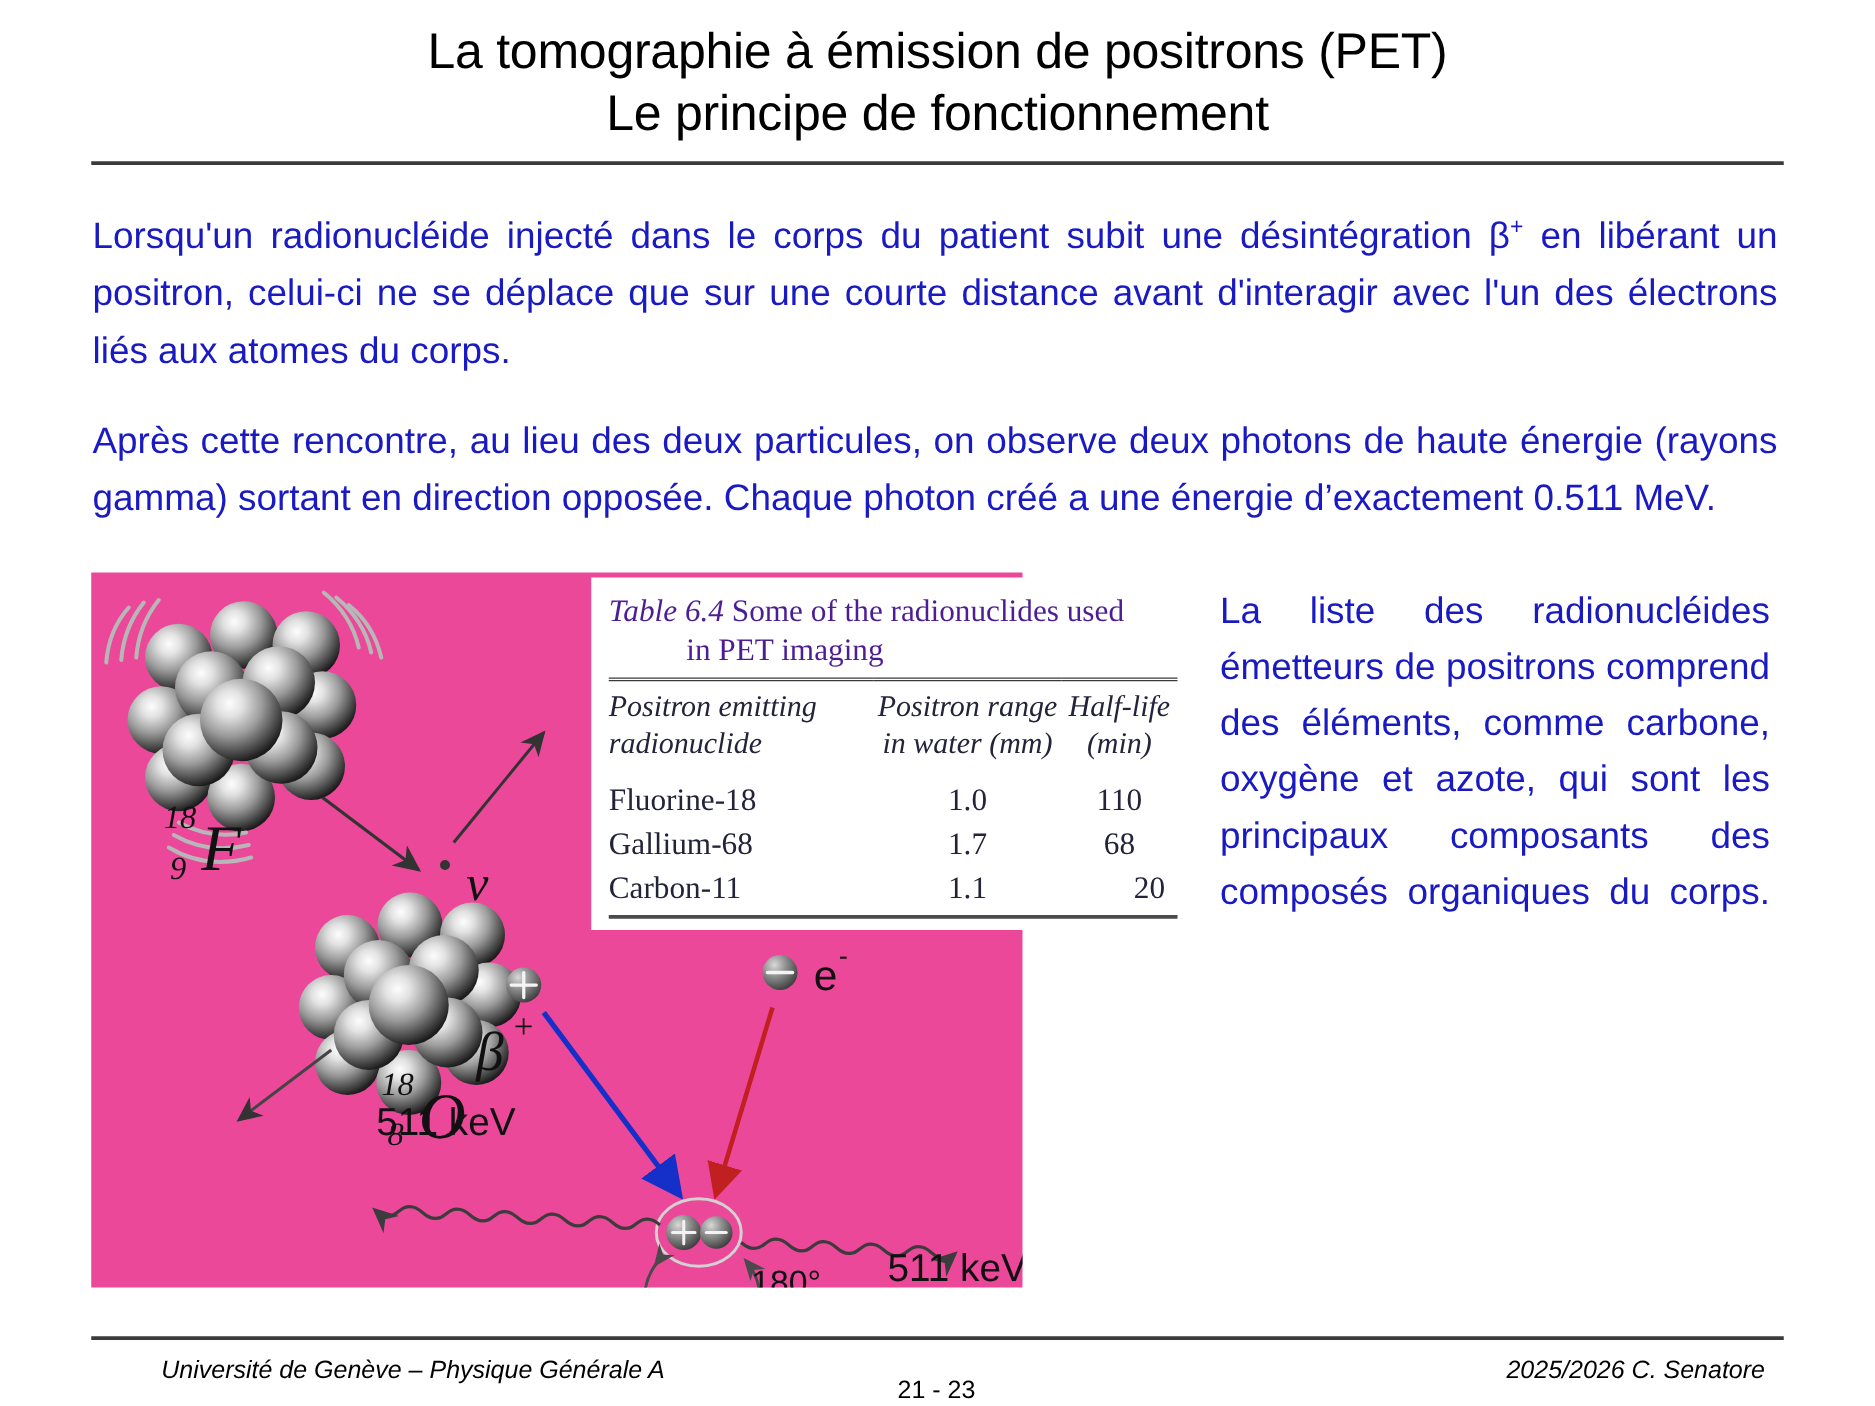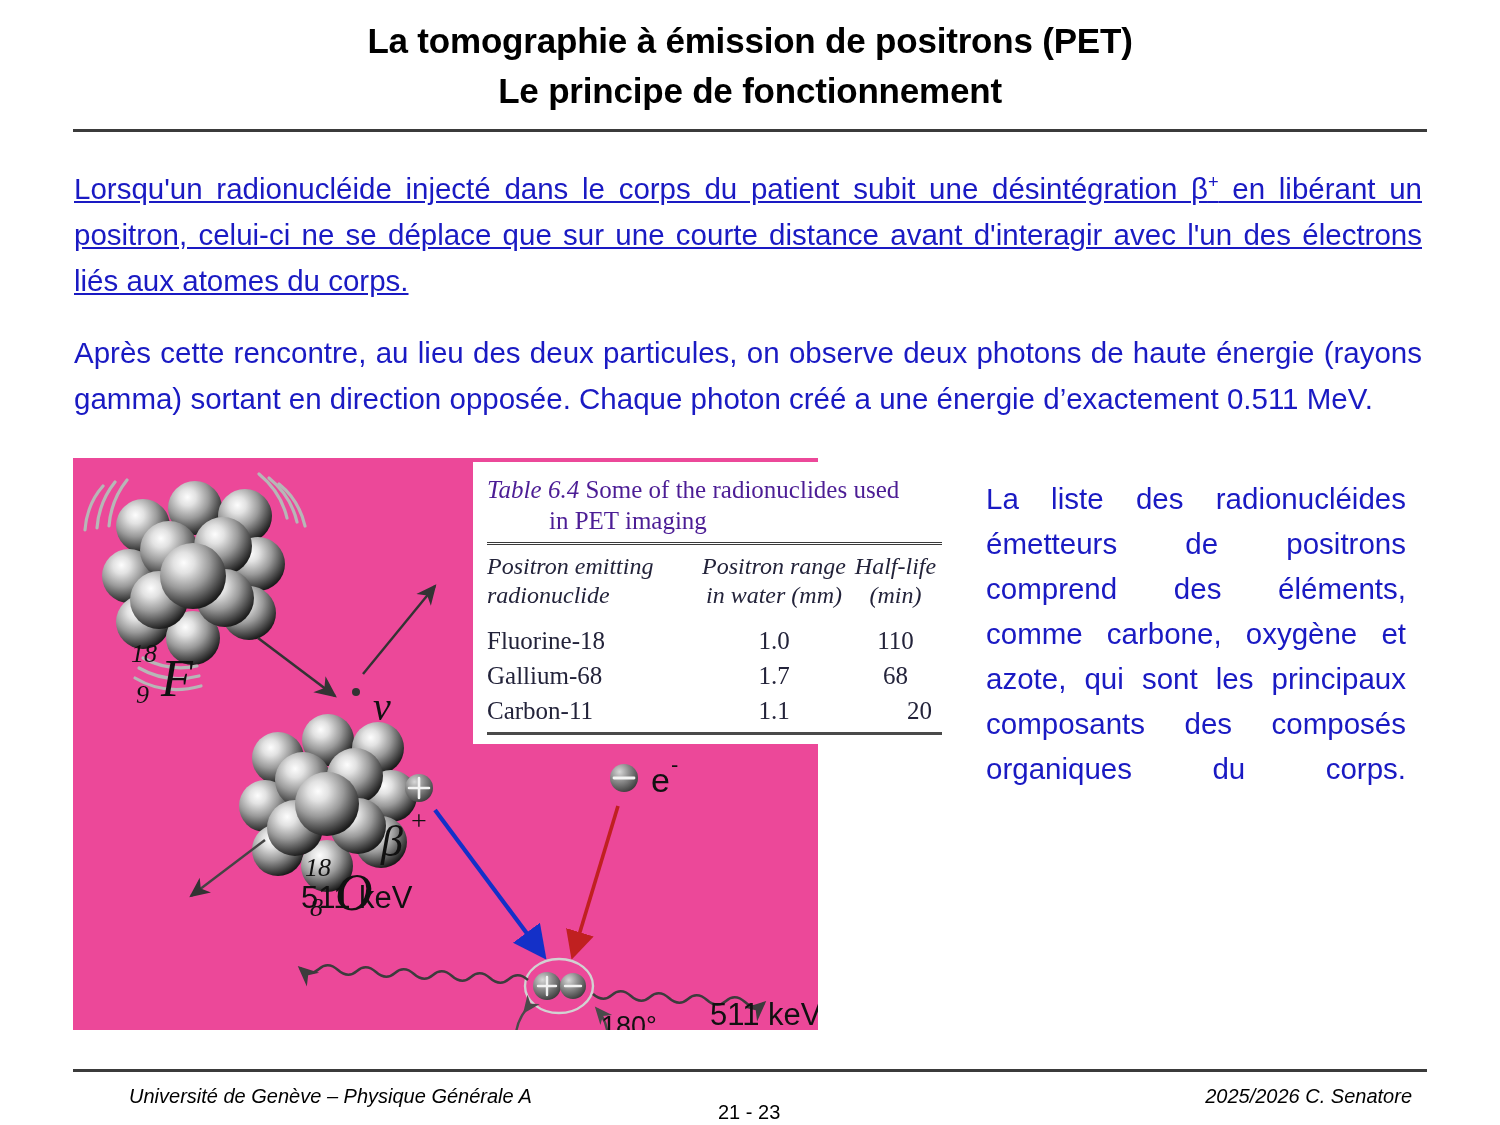--- a/index.html
+++ b/index.html
@@ -18,22 +18,22 @@
   
   #title-block {
     position: absolute;
     left: 73px;
     top: 16px;
     width: 1354px;
     text-align: center;
   }
   .title-line {
     font-family: "Liberation Sans", sans-serif;
-    font-weight: bold;
-    font-size: 35px;
+    font-weight: normal;
+    font-size: 40px;
     line-height: 50px;
     color: #000000;
     letter-spacing: -0.2px;
   }
 
   #title-rule {
     position: absolute;
     left: 73px;
     top: 129px;
     width: 1354px;
@@ -44,38 +44,38 @@
   
   .para {
     position: absolute;
     color: #1a1ac3;
     font-family: "Liberation Sans", sans-serif;
     font-size: 29.5px;
     line-height: 46px;
     text-align: justify;
     text-justify: inter-word;
   }
-  #para-1 { left: 74px; top: 166px; width: 1348px; text-decoration: underline; }
+  #para-1 { left: 74px; top: 166px; width: 1348px; }
   #para-2 { left: 74px; top: 330px; width: 1348px; }
   .para sup { font-size: 0.62em; vertical-align: super; line-height: 0; }
 
   
   #side-text {
     position: absolute;
     left: 976px;
     top: 466px;
     width: 440px;
     color: #1a1ac3;
     font-family: "Liberation Sans", sans-serif;
     font-size: 29.5px;
     line-height: 45px;
     text-align: justify;
     text-justify: inter-word;
   }
-  #side-text p { margin: 10px; }
+  #side-text p { margin: 0; }
   #side-text p::after {
     content: "";
     display: inline-block;
     width: 100%;
   }
 
   
   #figure-panel {
     position: absolute;
     left: 73px;

